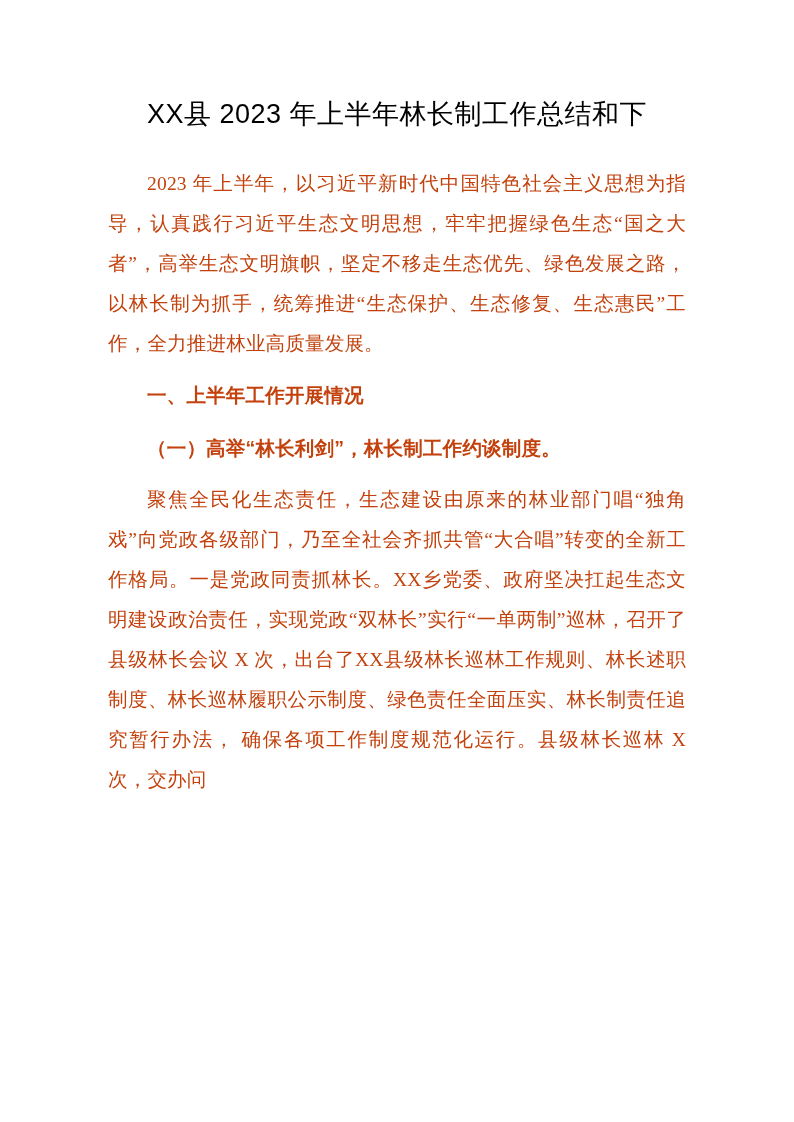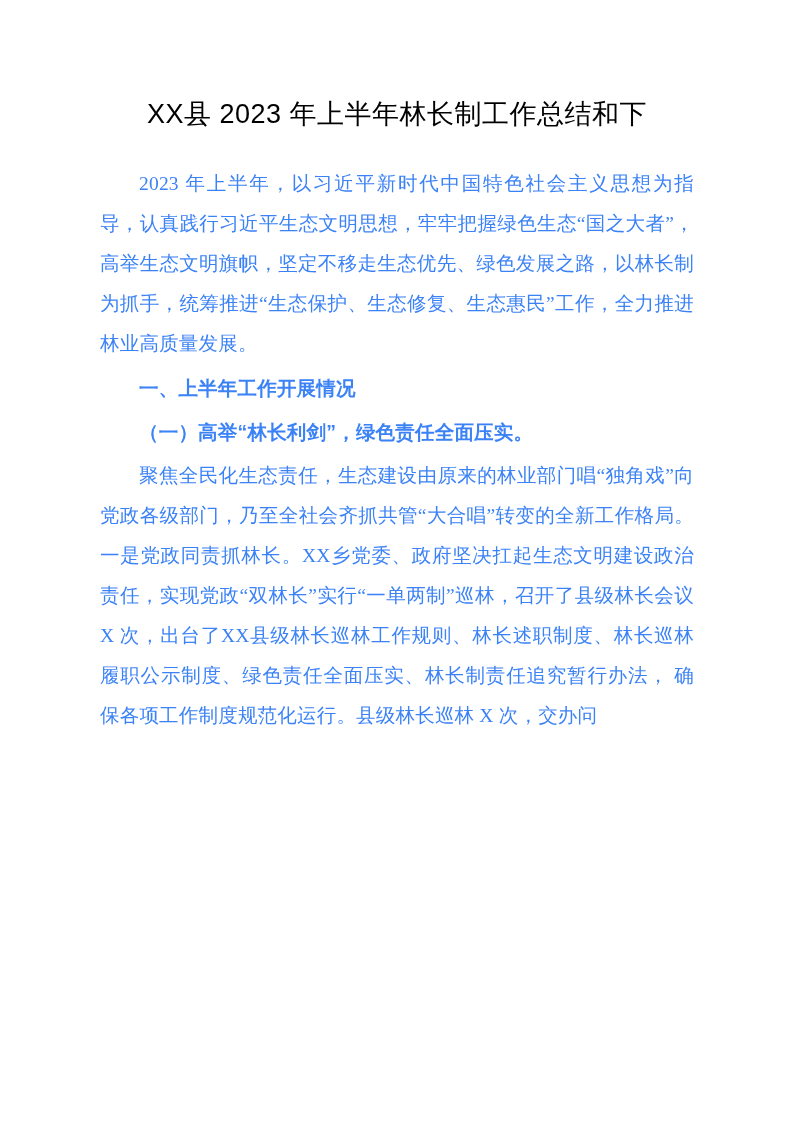--- a/index.html
+++ b/index.html
@@ -30,34 +30,34 @@
     text-align: center;
     letter-spacing: 0.5px;
     font-weight: 400;
     margin: 0 0 22px 0;
     color: #000;
   }
   .doc-title .tline {
     display: block;
   }
   .body-text p {
-    margin: 4px;
+    margin: 12px;
     font-size: 19.5px;
     line-height: 40px;
     text-align: justify;
     text-justify: inter-ideograph;
     letter-spacing: 0.2px;
-    color: #3b82f6;
+    color: #c2410c;
   }
   .indent {
     text-indent: 2em;
   }
   .heading-1 {
     font-weight: bold;
-    font-family: Liberation Sans, sans-serif;
+    font-family: Liberation Serif, serif;
     font-size: 19.5px;
   }
   .heading-2 {
     font-weight: bold;
     font-family: "Liberation Sans", "DejaVu Sans", sans-serif;
     font-size: 19.5px;
   }
   .nojustify {
     text-align: left;
   }
@@ -67,17 +67,17 @@
 
 <div class="page">
 
   <h1 class="doc-title">
     <span class="tline">XX县 2023 年上半年林长制工作总结和下</span>
   </h1>
 
   <div class="body-text">
     <p class="indent">2023 年上半年，以习近平新时代中国特色社会主义思想为指导，认真践行习近平生态文明思想，牢牢把握绿色生态“国之大者”，高举生态文明旗帜，坚定不移走生态优先、绿色发展之路，以林长制为抓手，统筹推进“生态保护、生态修复、生态惠民”工作，全力推进林业高质量发展。</p>
     <p class="indent heading-1">一、上半年工作开展情况</p>
-    <p class="indent heading-2">（一）高举“林长利剑”，绿色责任全面压实。</p>
+    <p class="indent heading-2">（一）高举“林长利剑”，林长制工作约谈制度。</p>
     <p class="indent">聚焦全民化生态责任，生态建设由原来的林业部门唱“独角戏”向党政各级部门，乃至全社会齐抓共管“大合唱”转变的全新工作格局。一是党政同责抓林长。XX乡党委、政府坚决扛起生态文明建设政治责任，实现党政“双林长”实行“一单两制”巡林，召开了县级林长会议 X 次，出台了XX县级林长巡林工作规则、林长述职制度、林长巡林履职公示制度、绿色责任全面压实、林长制责任追究暂行办法， 确保各项工作制度规范化运行。县级林长巡林 X 次，交办问</p>
   </div>
 
 </div>
 
 </body></html>

